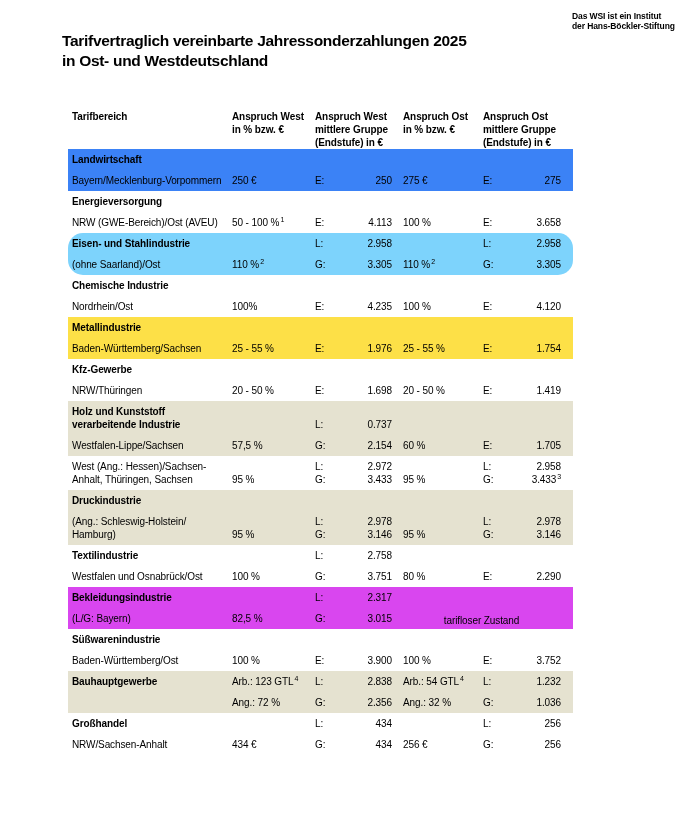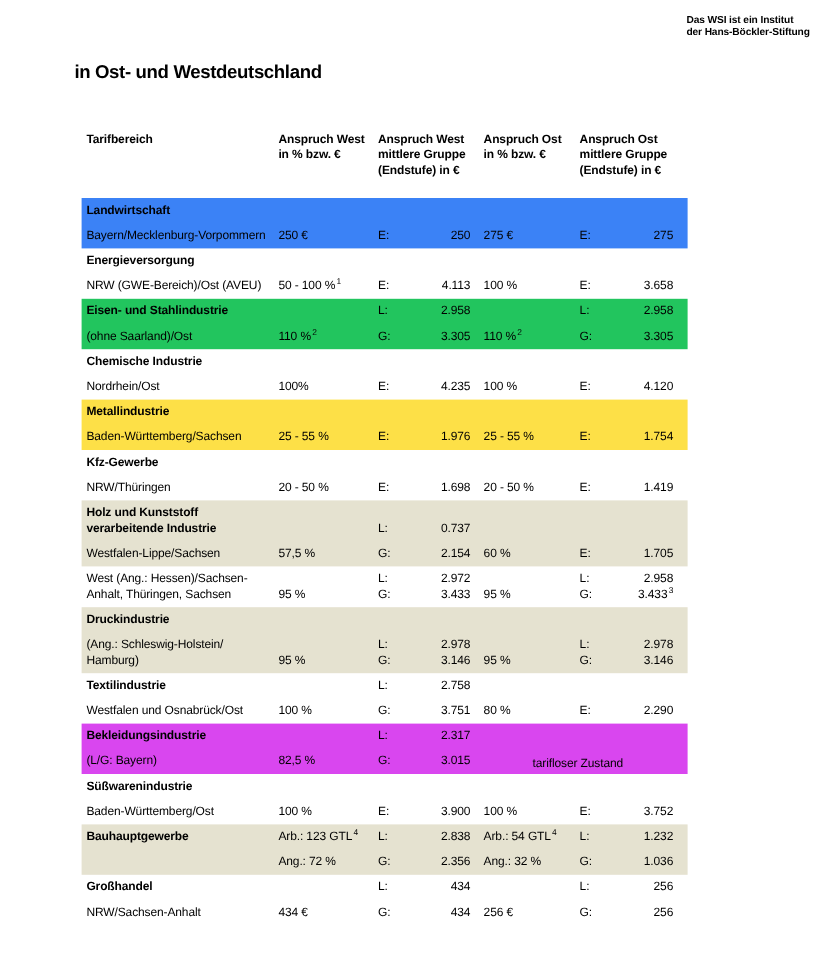--- a/index.html
+++ b/index.html
@@ -44,21 +44,21 @@
   .trow {
     display: grid;
     grid-template-columns: 160px 82px 90px 80px 93px;
     align-items: end;
     padding: 4px 0;
     line-height: 13px;
   }
   .thead {
     align-items: start;
     padding: 2px 0 0 0;
-    margin-bottom: 16px;
+    margin-bottom: 0;
   }
   .thead .cell { font-weight: bold; }
   .cell { white-space: nowrap; }
   .cell.c1 { padding-left: 4px; }
   .cell.c2 { padding-left: 4px; }
   .cell.c3 { padding-left: 5px; padding-right: 8px; }
   .cell.c4 { padding-left: 3px; }
   .cell.c5 { padding-left: 3px; padding-right: 12px; }
   .bold { font-weight: bold; }
   .group-line { display: flex; justify-content: space-between; }
@@ -81,21 +81,21 @@
 <body>
 
 <div class="page">
 
   <div class="brand">
     <div>Das WSI ist ein Institut</div>
     <div>der Hans-Böckler-Stiftung</div>
   </div>
 
   <h1 class="title">
-    <br>
+    <span>Tarifvertraglich vereinbarte Jahressonderzahlungen 2025</span><br>
     <span>in Ost- und Westdeutschland</span>
   </h1>
 
   <div class="table">
     <div class="trow thead">
         <div class="cell c1">
           <div>Tarifbereich</div>
         </div>
         <div class="cell c2">
           <div>Anspruch West</div>
@@ -170,21 +170,21 @@
             </div>
             <div class="cell c4">100 %</div>
             <div class="cell c5">
               <div class="group-line">
                 <span>E:</span>
                 <span>3.658</span>
               </div>
             </div>
           </div>
         </div>
-        <div class="section" style="background: #22c55e;">
+        <div class="section" style="background: #7dd3fc; border-radius: 15px;">
           <div class="trow">
             <div class="cell c1 bold">
               <div>Eisen- und Stahlindustrie</div>
             </div>
             <div class="cell c2"></div>
             <div class="cell c3">
               <div class="group-line">
                 <span>L:</span>
                 <span>2.958</span>
               </div>

